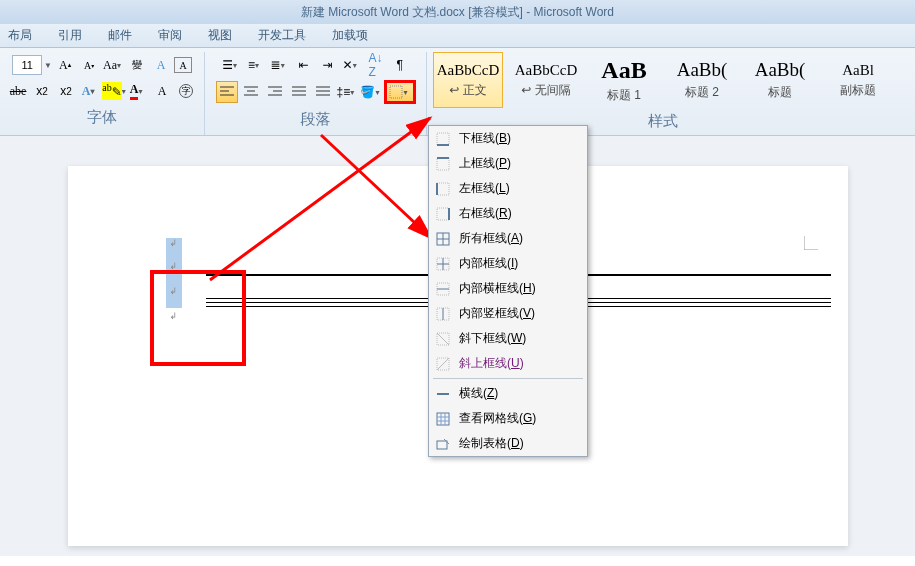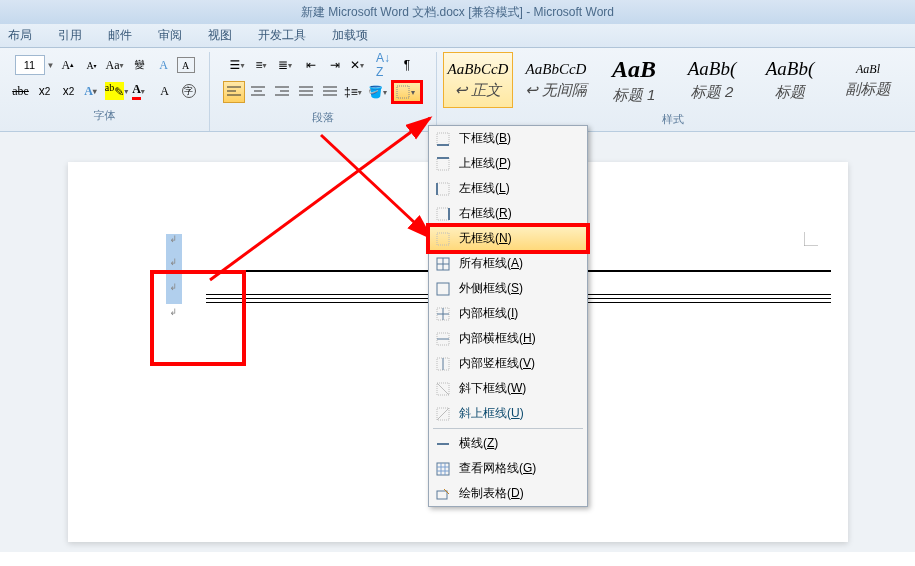--- a/index.html
+++ b/index.html
@@ -28,39 +28,39 @@
       align-items: center;
       padding-left: 4px;
       gap: 18px;
       color: #3a5a7a;
       border-bottom: 1px solid #b0c4d8;
     }
     .tab { cursor: pointer; padding: 16px 4px; }
     .ribbon {
       background: linear-gradient(to bottom, #f0f5fa, #e5edf5);
       border-bottom: 1px solid #b8ccdf;
-      padding: 4px 6px 0 0;
+      padding: 4px 16px 0 0;
       display: flex;
     }
     .ribbon-section {
       display: flex;
       flex-direction: column;
       align-items: center;
       border-right: 1px solid #c5d5e5;
       padding: 0 6px 2px 6px;
     }
     .ribbon-controls {
       display: flex;
       gap: 2px;
       align-items: center;
       padding: 2px 0;
     }
     .ribbon-label {
       color: #5a7a9a;
-      font-size: 11px;
+      font-size: 15px;
       padding: 4px 0 2px 0;
     }
     .font-size-box {
       width: 30px;
       height: 20px;
       border: 1px solid #a0b8d0;
       background: #fff;
       display: flex;
       align-items: center;
       justify-content: center;
@@ -85,38 +85,37 @@
     .border-btn-highlight {
       border: 3px solid #ff0000;
       background: linear-gradient(to bottom, #ffe8a8, #ffd060);
       padding: 1px;
       display: flex;
       align-items: center;
     }
     .styles-box {
       display: flex;
       gap: 8px;
-      font-style: italic;
     }
     .style-item {
       width: 70px;
       height: 56px;
       border: 1px solid transparent;
       display: flex;
       flex-direction: column;
       align-items: center;
       justify-content: center;
       cursor: pointer;
     }
     .style-item.selected {
       border: 1px solid #f0b030;
       background: linear-gradient(to bottom, #fff8e0, #ffe8a0);
     }
     .style-preview { font-family: "Times New Roman", serif; }
-    .style-name { font-size: 15px; color: #4a4a4a; margin-top: 3px; }
+    .style-name { font-size: 12px; color: #4a4a4a; margin-top: 3px; }
     .doc-area {
       background: #eef2f6;
       height: 420px;
       padding: 30px 60px;
       position: relative;
     }
     .page {
       background: #fff;
       width: 780px;
       height: 380px;
@@ -326,21 +325,21 @@
       </div>
       <div class="style-item">
         <div class="style-preview" style="font-size:19px">AaBb(</div>
         <div class="style-name">标题 2</div>
       </div>
       <div class="style-item">
         <div class="style-preview" style="font-size:19px">AaBb(</div>
         <div class="style-name">标题</div>
       </div>
       <div class="style-item">
-        <div class="style-preview" style="font-size:12px">AaBl</div>
+        <div class="style-preview" style="font-size:15px">AaBl</div>
         <div class="style-name">副标题</div>
       </div>
     </div>
     <div class="ribbon-label">样式</div>
   </div>
 </div>
 
 <div class="doc-area">
   <div class="page">
     <div class="selection-highlight"></div>
@@ -410,49 +409,33 @@
      </div>
       <div class="menu-item" style="">
        <span class="menu-icon">
           <svg width="14" height="14">
             <rect x="1" y="1" width="12" height="12" stroke="#bbb" stroke-dasharray="1,1" fill="none"></rect>
             <line x1="13" y1="1" x2="13" y2="13" stroke="#5a7a9a" stroke-width="2"></line>
           </svg>
         </span>
        <span>右框线(<u>R</u>)</span>
      </div>
-      <div class="menu-item highlighted red-boxed" style="">
-       <span class="menu-icon">
-          <svg width="14" height="14">
-            <rect x="1" y="1" width="12" height="12" stroke="#bbb" stroke-dasharray="1,1" fill="none"></rect>
-          </svg>
-        </span>
-       <span>无框线(<u>N</u>)</span>
-     </div>
       <div class="menu-item" style="">
        <span class="menu-icon">
           <svg width="14" height="14">
             <rect x="1" y="1" width="12" height="12" stroke="#5a7a9a" stroke-width="1" fill="none"></rect>
             <line x1="7" y1="1" x2="7" y2="13" stroke="#5a7a9a" stroke-width="1" fill="none"></line>
             <line x1="1" y1="7" x2="13" y2="7" stroke="#5a7a9a" stroke-width="1" fill="none"></line>
           </svg>
         </span>
        <span>所有框线(<u>A</u>)</span>
      </div>
       <div class="menu-item" style="">
        <span class="menu-icon">
           <svg width="14" height="14">
-            <rect x="1" y="1" width="12" height="12" stroke="#5a7a9a" stroke-width="1" fill="none"></rect>
-          </svg>
-        </span>
-       <span>外侧框线(<u>S</u>)</span>
-     </div>
-      <div class="menu-item" style="">
-       <span class="menu-icon">
-          <svg width="14" height="14">
             <rect x="1" y="1" width="12" height="12" stroke="#bbb" stroke-dasharray="1,1" fill="none"></rect>
             <line x1="7" y1="1" x2="7" y2="13" stroke="#5a7a9a" stroke-width="1" fill="none"></line>
             <line x1="1" y1="7" x2="13" y2="7" stroke="#5a7a9a" stroke-width="1" fill="none"></line>
           </svg>
         </span>
        <span>内部框线(<u>I</u>)</span>
      </div>
       <div class="menu-item" style="">
        <span class="menu-icon">
           <svg width="14" height="14">
@@ -473,21 +456,21 @@
      </div>
       <div class="menu-item" style="color:#000000">
        <span class="menu-icon">
           <svg width="14" height="14">
             <rect x="1" y="1" width="12" height="12" stroke="#bbb" stroke-dasharray="1,1" fill="none"></rect>
             <line x1="1" y1="1" x2="13" y2="13" stroke="#bbb"></line>
           </svg>
         </span>
        <span>斜下框线(<u>W</u>)</span>
      </div>
-      <div class="menu-item" style="color:#0c4a6e">
+      <div class="menu-item" style="color:#701a75">
        <span class="menu-icon">
           <svg width="14" height="14">
             <rect x="1" y="1" width="12" height="12" stroke="#bbb" stroke-dasharray="1,1" fill="none"></rect>
             <line x1="1" y1="13" x2="13" y2="1" stroke="#bbb"></line>
           </svg>
         </span>
        <span>斜上框线(<u>U</u>)</span>
      </div>
     </div>
   <div class="menu-sep"></div>

